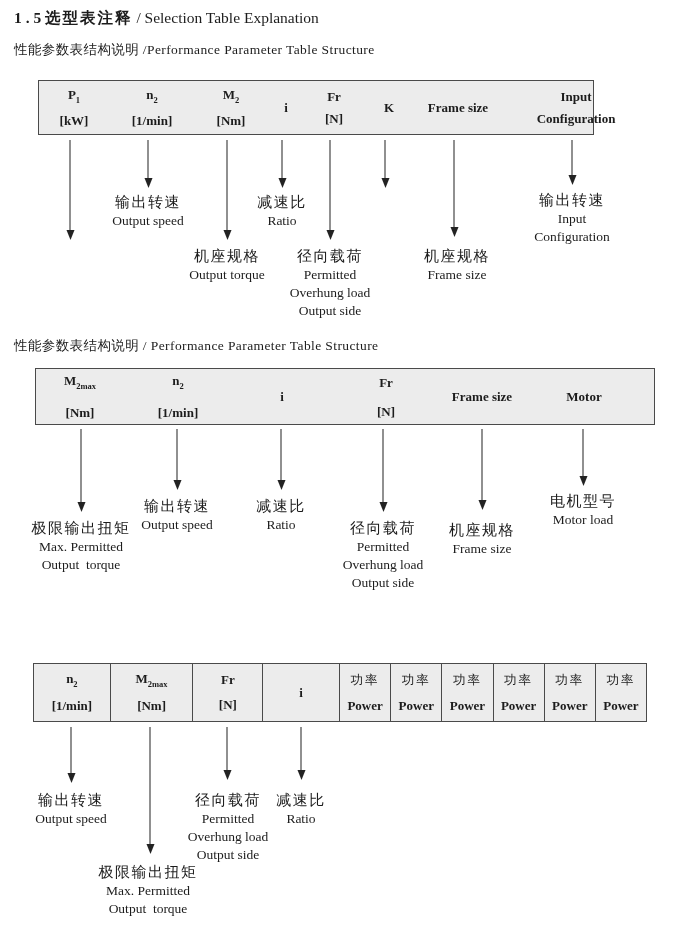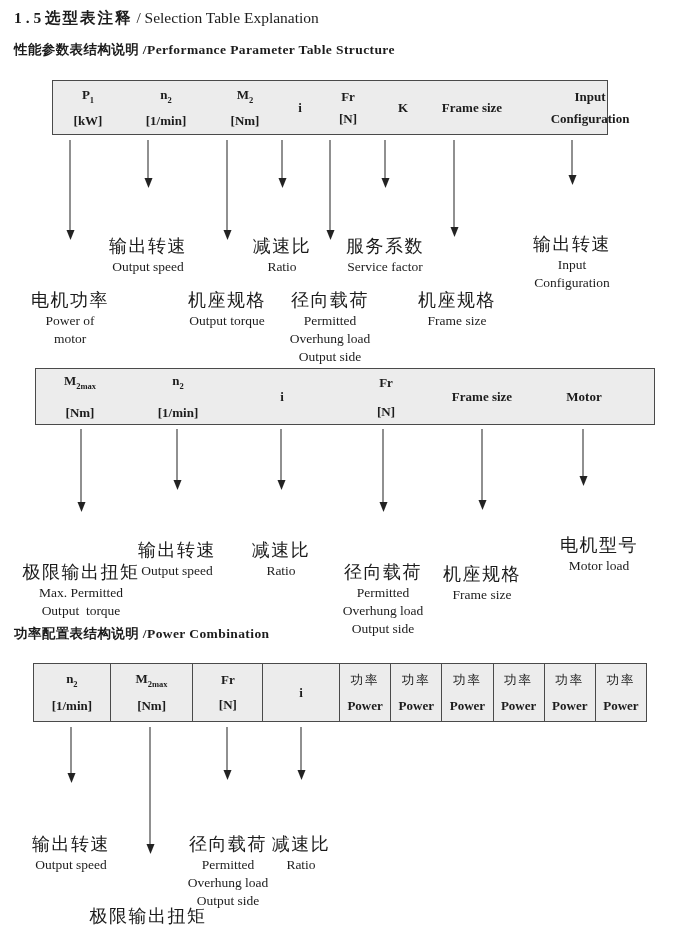--- a/index.html
+++ b/index.html
@@ -1,21 +1,21 @@
 <!DOCTYPE html>
 <html><head>
 <meta charset="utf-8">
 <style>
   html,body{margin:0;padding:0;background:#fff;}
   .page{position:relative;width:695px;height:931px;background:#ffffff;overflow:hidden;
         font-family:"Liberation Serif","DejaVu Serif",serif;color:#1c1c1c;}
   .title{position:absolute;left:14px;top:8px;font-size:15.5px;}
   .title .b{font-weight:bold;}
   .title .zh{letter-spacing:2px;}
-  .h{position:absolute;left:14px;font-size:13.5px;font-weight:bold;letter-spacing:.4px;white-space:pre;}
+  .h{position:absolute;left:14px;font-size:13.5px;font-weight:normal;letter-spacing:.4px;white-space:pre;}
   
   .tbl{position:absolute;background:#ececec;border:1px solid #4a4a4a;box-sizing:border-box;}
   .cell{position:absolute;top:0;height:100%;transform:translateX(-50%);
         display:flex;flex-direction:column;justify-content:center;align-items:center;
         font-weight:bold;font-size:13px;white-space:nowrap;}
   .cell .cl{line-height:1;}
   .t1 .cell{gap:9px;}
   .t2 .cell{gap:16px;}
   .cl:empty{display:none;}
   sub{font-size:8.5px;line-height:1;}
@@ -31,37 +31,37 @@
   
   .arrow{position:absolute;width:9px;transform:translateX(-50%);
          display:flex;flex-direction:column;align-items:center;}
   .shaft{flex:1;width:1.4px;background:#222;}
   .head{width:0;height:0;border-left:4.5px solid transparent;border-right:4.5px solid transparent;
         border-top:10px solid #222;}
   
   .note{position:absolute;transform:translateX(-50%);text-align:center;
         font-size:13.5px;line-height:1.34;}
   .note div{white-space:pre;}
-  .note .zh{font-size:18px;letter-spacing:1.5px;margin-top:42px;}
+  .note .zh{font-size:15px;letter-spacing:1.5px;}
 </style>
 </head>
 <body>
 
 <div class="page">
 
   <div class="title">
     <span class="b">1 . 5</span>
     <span class="b zh">选型表注释</span>
     <span>/</span>
     <span>Selection Table Explanation</span>
   </div>
 
   <div class="h" style="top:41px">性能参数表结构说明 /Performance Parameter Table Structure</div>
 
-  <div class="tbl t1" style="left:52px;top:80px;width:556px;height:55px">
+  <div class="tbl t1" style="left:38px;top:80px;width:556px;height:55px">
     <div class="cell" style="left:35px">
       <div class="cl"><span>P</span><sub>1</sub></div>
       <div class="cl">[kW]</div>
     </div>
     <div class="cell" style="left:113px">
       <div class="cl"><span>n</span><sub>2</sub></div>
       <div class="cl">[1/min]</div>
     </div>
     <div class="cell" style="left:192px">
       <div class="cl"><span>M</span><sub>2</sub></div>
@@ -112,57 +112,49 @@
     </div>
   <div class="arrow" style="left:454px;top:140px;height:97px">
       <i class="shaft"></i>
       <i class="head"></i>
     </div>
   <div class="arrow" style="left:572px;top:140px;height:45px">
       <i class="shaft"></i>
       <i class="head"></i>
     </div>
 
-  <div class="note" style="left:70px;top:246px">
-    <div class="zh">电机功率</div>
-      <div>Power of</div>
-      <div>motor</div>
-  </div>
   <div class="note" style="left:148px;top:192px">
     <div class="zh">输出转速</div>
       <div>Output speed</div>
   </div>
   <div class="note" style="left:227px;top:246px">
     <div class="zh">机座规格</div>
       <div>Output torque</div>
   </div>
   <div class="note" style="left:282px;top:192px">
     <div class="zh">减速比</div>
       <div>Ratio</div>
   </div>
   <div class="note" style="left:330px;top:246px">
     <div class="zh">径向载荷</div>
       <div>Permitted</div>
       <div>Overhung load</div>
       <div>Output side</div>
   </div>
-  <div class="note" style="left:385px;top:192px">
-    <div class="zh">服务系数</div>
-      <div>Service factor</div>
-  </div>
   <div class="note" style="left:457px;top:246px">
     <div class="zh">机座规格</div>
       <div>Frame size</div>
   </div>
   <div class="note" style="left:572px;top:190px">
     <div class="zh">输出转速</div>
       <div>Input</div>
       <div>Configuration</div>
   </div>
 
+  <div class="h" style="top:337px">性能参数表结构说明 / Performance Parameter Table Structure</div>
 
   <div class="tbl t2" style="left:35px;top:368px;width:620px;height:57px">
     <div class="cell" style="left:44px">
       <div class="cl"><span>M</span><sub>2max</sub></div>
       <div class="cl">[Nm]</div>
     </div>
     <div class="cell" style="left:142px">
       <div class="cl"><span>n</span><sub>2</sub></div>
       <div class="cl">[1/min]</div>
     </div>
@@ -222,26 +214,25 @@
   <div class="note" style="left:383px;top:518px">
     <div class="zh">径向载荷</div>
       <div>Permitted</div>
       <div>Overhung load</div>
       <div>Output side</div>
   </div>
   <div class="note" style="left:482px;top:520px">
     <div class="zh">机座规格</div>
       <div>Frame size</div>
   </div>
-  <div class="note" style="left:599px;top:491px">
+  <div class="note" style="left:583px;top:491px">
     <div class="zh">电机型号</div>
       <div>Motor load</div>
   </div>
 
-  <div class="h" style="top:625px">功率配置表结构说明 /Power Combination</div>
 
   <div class="tbl3" style="left:33px;top:663px;width:614px;height:59px">
     <div class="c3" style="flex:77">
       <div class="cl"><span>n</span><sub>2</sub></div>
       <div class="cl">[1/min]</div>
     </div>
     <div class="c3" style="flex:83">
       <div class="cl"><span>M</span><sub>2max</sub></div>
       <div class="cl">[Nm]</div>
     </div>

